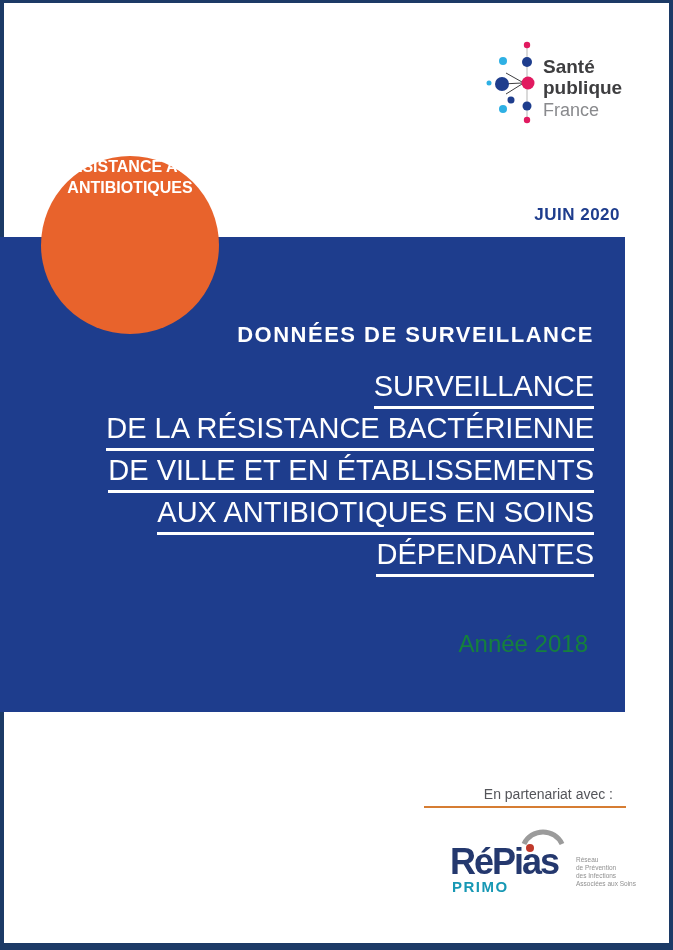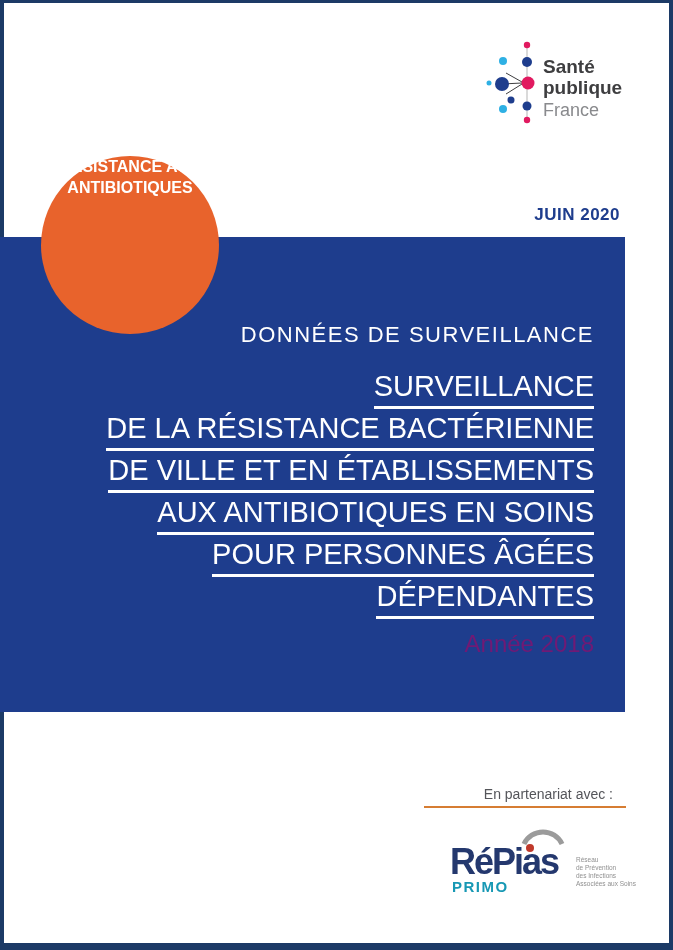--- a/index.html
+++ b/index.html
@@ -36,33 +36,33 @@
     display:flex;flex-direction:column;align-items:center;justify-content:flex-start;
     color:#ffffff;font-weight:bold;font-size:16px;line-height:21px;text-align:center;
     z-index:2;
   }
 
   
   .blue-panel{position:absolute;left:0;top:237px;width:625px;height:475px;background:#1e3d8d;z-index:1;}
 
   .kicker{
     position:absolute;right:79px;top:322px;z-index:3;
-    color:#ffffff;font-size:22px;font-weight:normal;letter-spacing:1.5px;
+    color:#ffffff;font-size:22px;font-weight:bold;letter-spacing:1.5px;
     text-align:right;
   }
   .title-block{position:absolute;right:79px;top:372px;z-index:3;text-align:right;}
   .title-line{margin-bottom:5px;text-align:right;}
   .title-line span{
     display:inline-block;
     color:#ffffff;font-size:29px;font-weight:normal;line-height:29px;letter-spacing:0px;
     padding-bottom:5px;border-bottom:3px solid #ffffff;
   }
   .year-label{
-    position:absolute;right:79px;top:630px;z-index:3;
-    color:#701a75;font-size:24px;font-weight:normal;text-align:right;
+    position:absolute;right:85px;top:630px;z-index:3;
+    color:#15803d;font-size:24px;font-weight:normal;text-align:right;
   }
 
   
   .partner-label{
     position:absolute;right:60px;top:786px;
     color:#54555a;font-size:14px;text-align:right;
   }
   .partner-rule{position:absolute;left:424px;top:806px;width:202px;height:2px;background:#d67d33;}
 
   .repias-logo{position:absolute;left:450px;top:826px;}
@@ -108,21 +108,20 @@
 
   <div class="blue-panel"></div>
 
   <div class="kicker">DONNÉES DE SURVEILLANCE</div>
 
   <div class="title-block">
     <div class="title-line"><span>SURVEILLANCE</span></div>
     <div class="title-line"><span>DE LA RÉSISTANCE BACTÉRIENNE</span></div>
     <div class="title-line"><span>DE VILLE ET EN ÉTABLISSEMENTS</span></div>
     <div class="title-line"><span>AUX ANTIBIOTIQUES EN SOINS</span></div>
-    <div class="title-line"><span>POUR PERSONNES ÂGÉES</span></div>
     <div class="title-line"><span>DÉPENDANTES</span></div>
   </div>
 
   <div class="year-label">Année 2018</div>
 
   <div class="partner-label">En partenariat avec :</div>
   <div class="partner-rule"></div>
 
   <svg class="repias-logo" width="200" height="72" viewBox="0 0 200 72">
     <path d="M 74 18 A 21 21 0 0 1 112 18" stroke="#9b9b9b" stroke-width="5" fill="none"></path>

